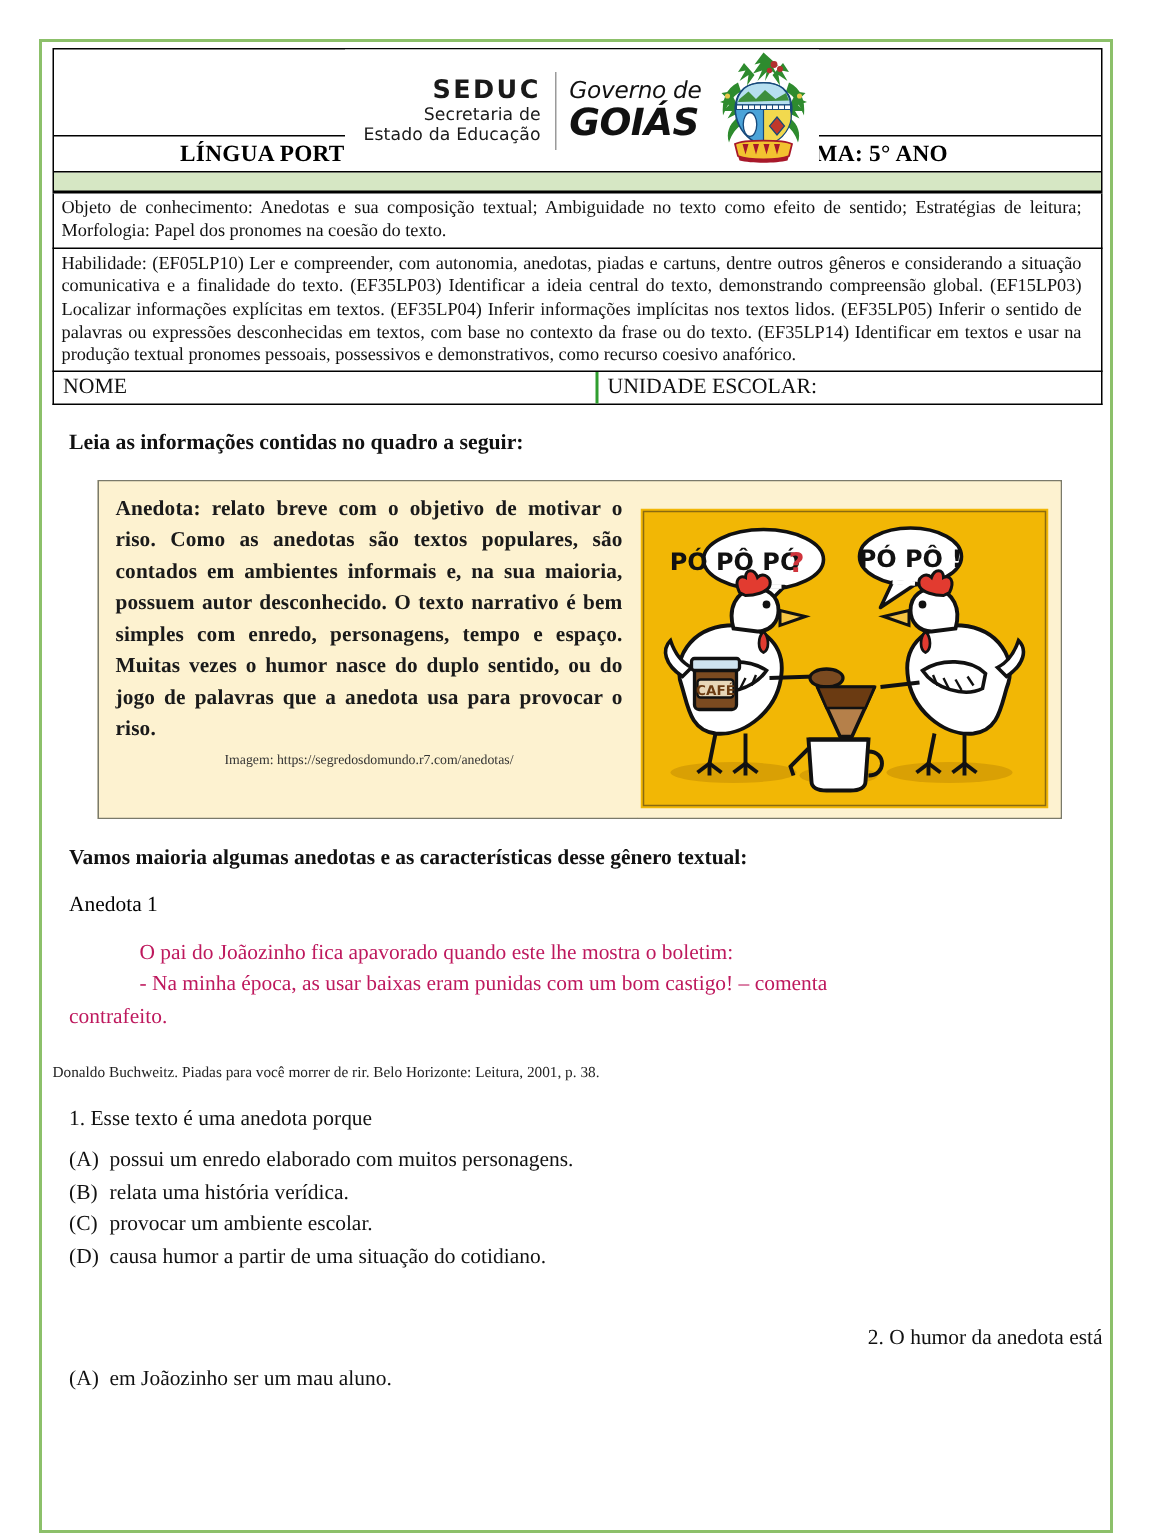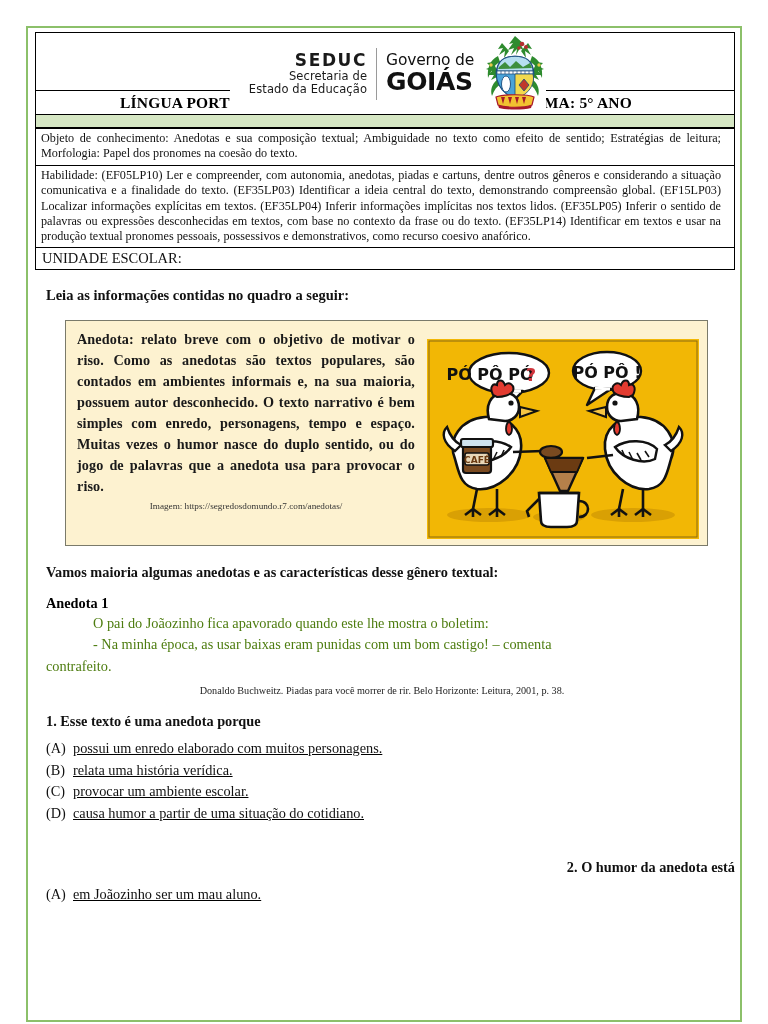--- a/index.html
+++ b/index.html
@@ -73,21 +73,21 @@
   
   .logo-block {
     position: absolute;
     left: 195px;
     top: 1px;
     width: 316px;
     height: 81px;
     background: #ffffff;
     display: flex;
     align-items: center;
-    justify-content: flex-end;
+    justify-content: center;
     z-index: 5;
     padding-left: 6px;
   }
   .logo-seduc {
     font-family: "DejaVu Sans", "Liberation Sans", sans-serif;
     text-align: right;
     line-height: 1.12;
     padding-right: 9px;
   }
   .logo-seduc .l1 {
@@ -104,20 +104,21 @@
   .logo-divider {
     width: 1px;
     height: 52px;
     background: #9a9a9a;
     margin-right: 9px;
   }
   .logo-gov {
     font-family: "DejaVu Sans", "Liberation Sans", sans-serif;
     line-height: 1.05;
     color: #111;
+    font-style: italic;
   }
   .logo-gov .g1 { font-size: 15.5px; letter-spacing: -.2px; }
   .logo-gov .g2 { font-size: 25px; font-weight: bold; letter-spacing: -.4px; }
 
   .coat { margin-left: 10px; }
 
   
   .info-box {
     border: 1px solid #000;
     border-top: none;
@@ -203,48 +204,48 @@
     margin-top: 18px;
     padding-left: 11px;
     font-size: 14.3px;
     font-weight: bold;
     color: #111;
   }
   .anedota-title {
     margin-top: 14px;
     padding-left: 11px;
     font-size: 14.3px;
-    font-weight: bold;
+    font-weight: normal;
   }
   .story {
-    margin-top: 1px;
+    margin-top: 13px;
     padding-left: 11px;
     font-size: 14.3px;
     line-height: 1.5;
-    color: #4d7c0f;
+    color: #be185d;
     text-align: justify;
   }
   .story .ind { display: block; text-indent: 47px; }
   .story .cont { display: block; }
   .source {
-    margin-top: 8px;
+    margin-top: 21px;
     padding-right: 6px;
-    text-align: center;
+    text-align: left;
     font-size: 10.2px;
     color: #222;
   }
 
   .question {
     margin-top: 17px;
     padding-left: 11px;
     font-size: 14.3px;
-    font-weight: bold;
-    color: #111;
-  }
-  .options { margin-top: 8px; padding-left: 11px; text-decoration: underline; }
+    font-weight: normal;
+    color: #111;
+  }
+  .options { margin-top: 8px; padding-left: 11px; }
   .option {
     font-size: 14.3px;
     line-height: 1.52;
     color: #111;
   }
   .option .lbl { display: inline-block; min-width: 27px; }
   .q2 { margin-top: 34px; text-align: right; }
 </style>
 </head>
 <body>
@@ -338,20 +339,21 @@
         <div class="t hdr-title-right">TURMA: 5° ANO</div>
       </div>
 
       <div class="hdr-green-row"></div>
     </div>
 
     <div class="info-box">Objeto de conhecimento: Anedotas e sua composição textual; Ambiguidade no texto como efeito de sentido; Estratégias de leitura; Morfologia: Papel dos pronomes na coesão do texto.</div>
     <div class="info-box skills">Habilidade: (EF05LP10) Ler e compreender, com autonomia, anedotas, piadas e cartuns, dentre outros gêneros e considerando a situação comunicativa e a finalidade do texto. (EF35LP03) Identificar a ideia central do texto, demonstrando compreensão global. (EF15LP03) Localizar informações explícitas em textos. (EF35LP04) Inferir informações implícitas nos textos lidos. (EF35LP05) Inferir o sentido de palavras ou expressões desconhecidas em textos, com base no contexto da frase ou do texto. (EF35LP14) Identificar em textos e usar na produção textual pronomes pessoais, possessivos e demonstrativos, como recurso coesivo anafórico.</div>
 
     <div class="id-row">
+      <div class="id-cell left">NOME</div>
       <div class="id-cell right">UNIDADE ESCOLAR:</div>
     </div>
 
     <div class="lead">Leia as informações contidas no quadro a seguir:</div>
 
     <div class="quadro">
       <div class="quadro-left">
         <p><span class="bold-lead">Anedota:</span><span> relato breve com o objetivo de motivar o riso. Como as anedotas são textos populares, são contados em ambientes informais e, na sua maioria, possuem autor desconhecido. O texto narrativo é bem simples com enredo, personagens, tempo e espaço. Muitas vezes o humor nasce do duplo sentido, ou do jogo de palavras que a anedota usa para provocar o riso.</span></p>
         <div class="credit">Imagem: https://segredosdomundo.r7.com/anedotas/</div>
       </div>

